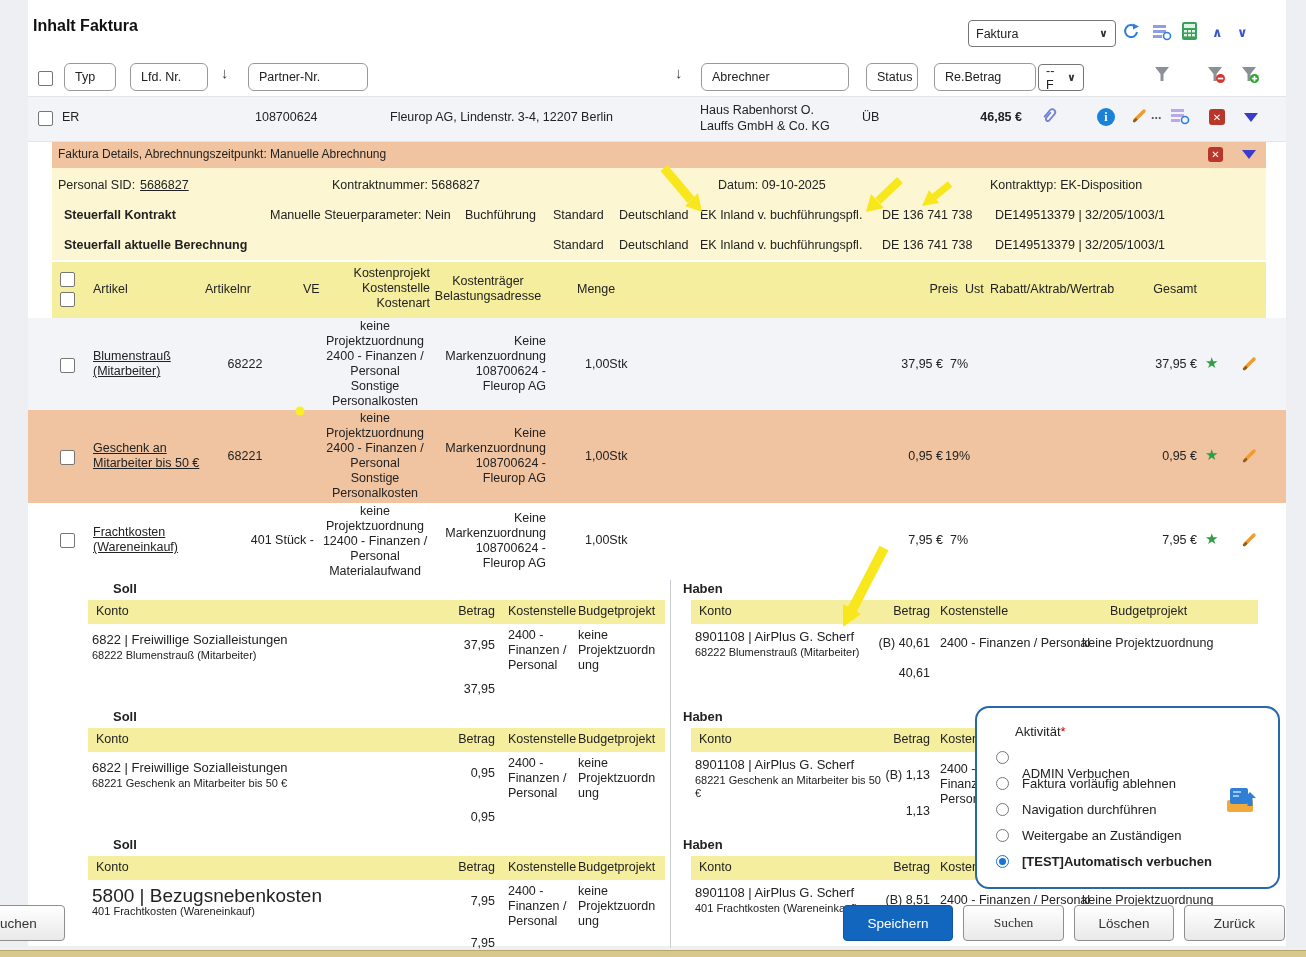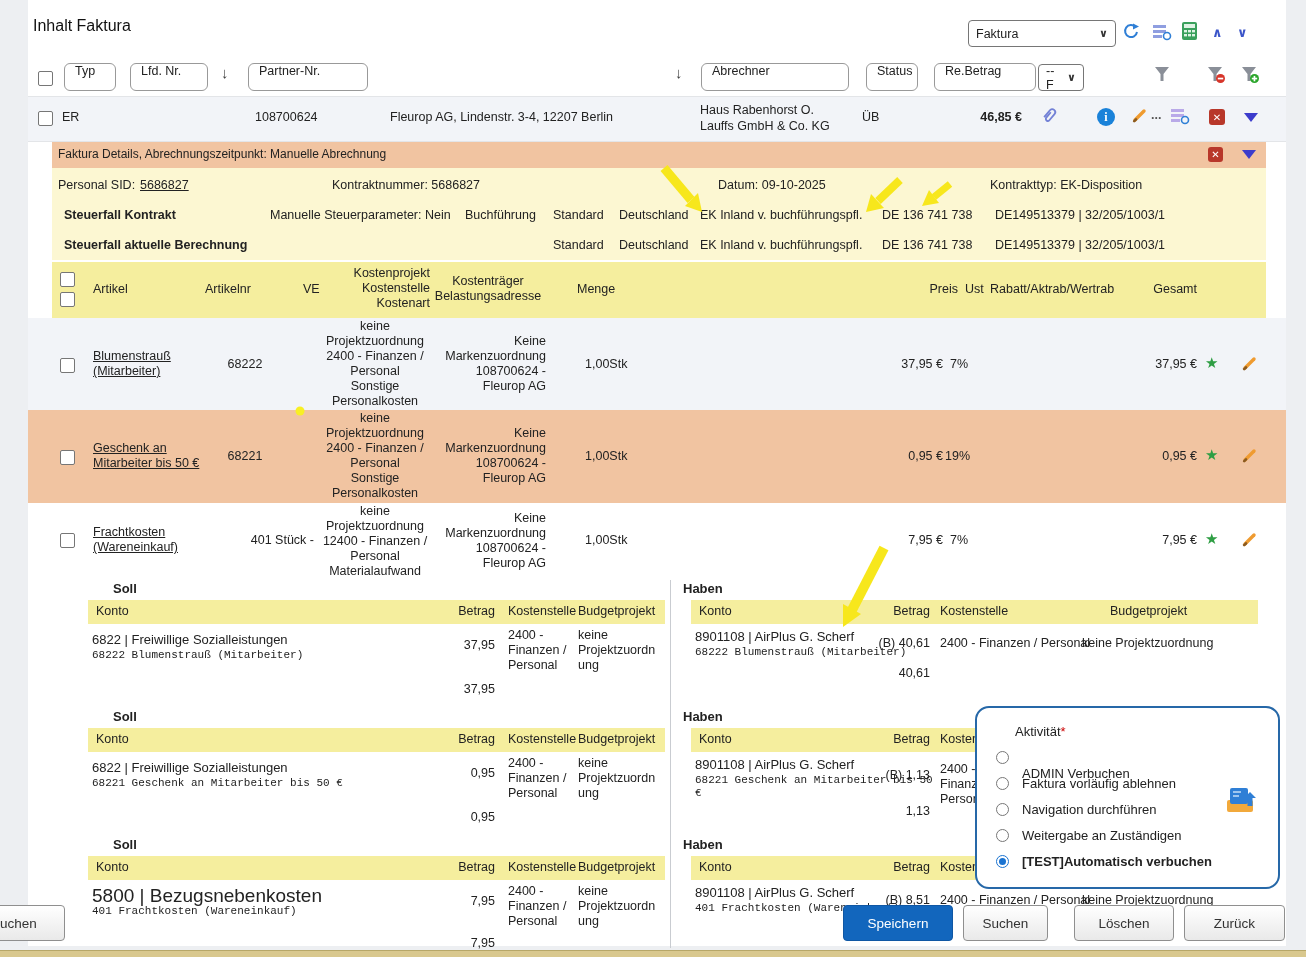--- a/index.html
+++ b/index.html
@@ -4,25 +4,25 @@
 <style>
   html,body{margin:0;padding:0;}
   body{font-family:"Liberation Sans","DejaVu Sans",sans-serif;background:#edeff2;}
   #app{position:relative;width:1306px;height:957px;background:#edeff2;overflow:hidden;}
   .abs{position:absolute;}
   .content-bg{position:absolute;left:28px;top:0;width:1258px;height:946px;background:#ffffff;z-index:0;}
   .bottom-strip{position:absolute;left:0;top:950px;width:1306px;height:7px;background:#d9c88e;border-top:1px solid #b7a768;z-index:5;}
   .t{position:absolute;font-size:12.5px;color:#222;white-space:nowrap;z-index:10;line-height:15px;}
   .pre{white-space:pre-line;}
   .b{font-weight:bold;}
-  .sm{font-size:11px;line-height:13px;font-family:Liberation Mono, monospace;}
+  .sm{font-size:11px;line-height:13px;}
   .lnk{text-decoration:underline;color:#222;cursor:pointer;}
-  .title{font-size:16px;font-weight:normal;color:#111;}
+  .title{font-size:16px;font-weight:bold;color:#111;}
   .cb{position:absolute;width:13px;height:13px;border:1px solid #767676;border-radius:2px;background:#fff;z-index:10;}
-  .fbox{position:absolute;height:28px;border:1px solid #999;border-radius:6px;background:#fff;display:flex;padding:0 10px;font-size:12.5px;color:#222;z-index:10;box-sizing:border-box;}
+  .fbox{position:absolute;height:28px;border:1px solid #999;border-radius:6px;background:#fff;display:flex;align-items:center;padding:0 10px;font-size:12.5px;color:#222;z-index:10;box-sizing:border-box;}
   .selbox{position:absolute;height:27px;border:1px solid #767676;border-radius:4px;background:#fff;display:flex;align-items:center;justify-content:space-between;padding:0 7px;font-size:12.5px;color:#222;z-index:10;box-sizing:border-box;}
   .selcaret{font-size:11px;color:#333;font-weight:bold;margin-left:6px;}
   .row-bg{position:absolute;z-index:1;}
   .icon{position:absolute;z-index:12;}
   .infoc{width:18px;height:18px;border-radius:50%;background:#1a82d9;color:#fff;font-weight:bold;font-size:12px;display:flex;align-items:center;justify-content:center;font-family:"Liberation Serif",serif;}
   .trash{width:16px;height:16px;border-radius:3px;background:#b8372a;color:#fff;font-size:10px;font-weight:bold;display:flex;align-items:center;justify-content:center;}
   .tri-down{width:0;height:0;border-left:7px solid transparent;border-right:7px solid transparent;border-top:9px solid #3c3ccc;}
   .star{color:#2f9e44;font-size:15px;}
   .sortarr{font-size:15px;font-weight:bold;color:#444;}
   .chev{font-size:13px;font-weight:bold;color:#3b55c9;}
@@ -398,21 +398,21 @@
         <polygon points="26,10 32,16 28.5,16 28.5,24 23.5,24 23.5,16 20,16" fill="#2f7fd6"></polygon>
       </svg>
   </div>
 
   <div class="btn" style="left:-28px;top:905px;width:93px;">
       <span>uchen</span>
     </div>
   <div class="btn btn-primary" style="left:843px;top:905px;width:110px;">
       <span>Speichern</span>
     </div>
-  <div class="btn" style="left:963px;top:905px;width:85px;">
+  <div class="btn" style="left:963px;top:905px;width:101px;font-family:Liberation Serif, serif;">
       <span>Suchen</span>
     </div>
   <div class="btn" style="left:1074px;top:905px;width:100px;">
       <span>Löschen</span>
     </div>
   <div class="btn" style="left:1184px;top:905px;width:101px;">
       <span>Zurück</span>
     </div>
 
   <svg class="abs" style="left:0;top:0;z-index:60;pointer-events:none;" width="1306" height="957">

